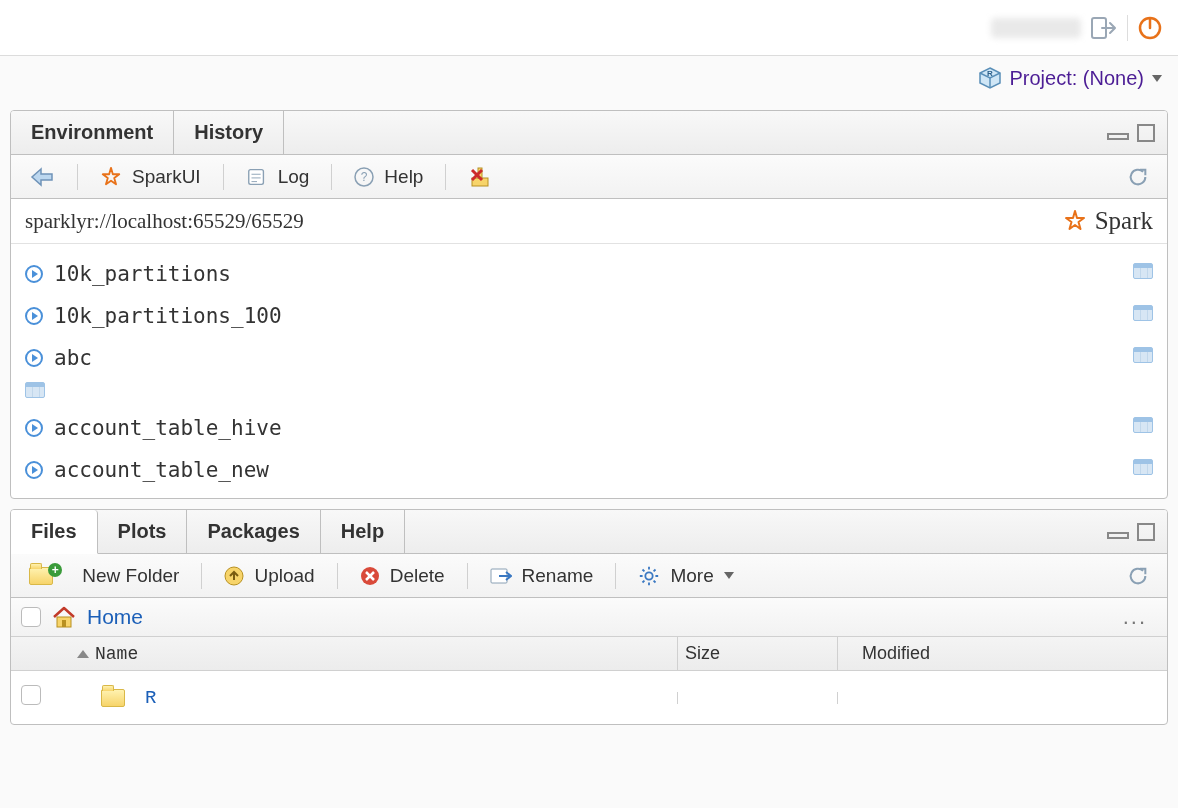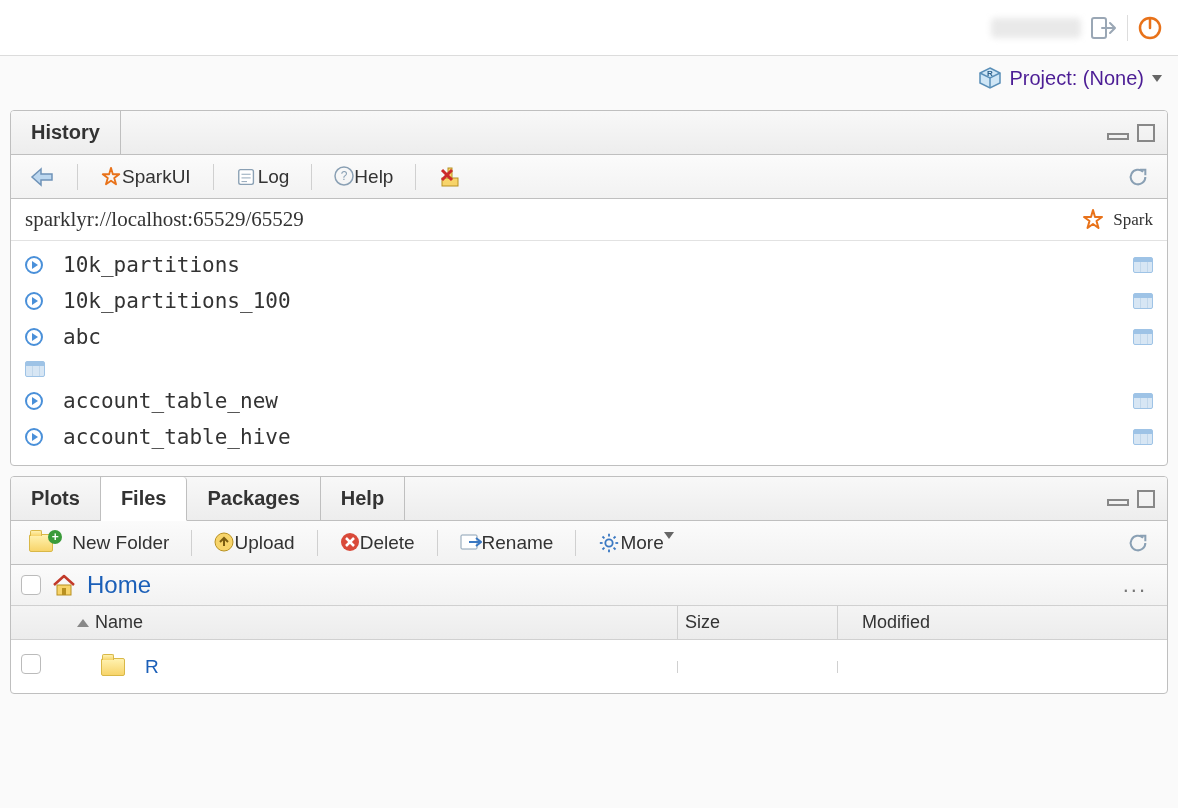--- a/index.html
+++ b/index.html
@@ -91,47 +91,48 @@
     display: flex;
     align-items: center;
     height: 44px;
     padding: 0 8px;
     gap: 6px;
     background: linear-gradient(#fbfbfb, #f2f2f2);
     border-bottom: 1px solid #bfbfbf;
   }
   .tbtn {
     display: inline-flex;
-    gap: 0;
+    align-items: center;
+    gap: 10px;
     padding: 4px 10px;
     font-size: 19px;
     color: #333;
     cursor: pointer;
     border-radius: 3px;
   }
   .tsep { width:1px; height:26px; background:#d0d0d0; margin:0 6px; }
 
   
   .conn-url-row {
     display: flex; align-items: center; justify-content: space-between;
     padding: 8px 14px;
     font-size: 21px;
     border-bottom: 1px solid #e2e2e2;
     font-family: Liberation Serif, serif;
   }
-  .spark-brand { display:flex; align-items:center; gap:8px; font-size:17px; color:#333; }
+  .spark-brand { display:flex; align-items:center; gap:8px; font-size:25px; color:#333; }
 
   
   .tables { padding: 6px 0 10px 0; }
   .table-row {
     display: flex; align-items: center; justify-content: space-between;
     padding: 6px 14px;
     font-size: 21px;
   }
-  .table-name { display:flex; align-items:center; gap:20px; font-family: Menlo, Consolas, monospace; }
+  .table-name { display:flex; align-items:center; gap:11px; font-family: Menlo, Consolas, monospace; margin-top: 6px; }
   .play-circ {
     width: 18px; height: 18px; border-radius: 50%;
     border: 2px solid #4a90d9;
     display:inline-flex; align-items:center; justify-content:center;
     flex-shrink:0;
   }
   .play-circ::after {
     content:""; display:block; width:0;height:0;
     border-left:6px solid #4a90d9; border-top:4px solid transparent; border-bottom:4px solid transparent;
     margin-left:2px;
@@ -159,21 +160,21 @@
   .ellips { margin-left:auto; padding:0 10px; color:#777; font-size:22px; letter-spacing:2px;}
 
   .file-header {
     display:flex; align-items:center;
     background: linear-gradient(#f4f4f4,#ececec);
     border-bottom:1px solid #d0d0d0;
     font-size:18px;
     color:#333;
   }
   .col-check { width:56px; padding:6px 10px; }
-  .col-name { flex:1; padding:6px 10px; display:flex; align-items:center; gap:6px;}
+  .col-name { flex:1; padding:6px 10px; display:flex; align-items:center; gap:6px;font-family:Liberation Mono, monospace;}
   .col-size { width:160px; padding:6px 7px; border-left:1px solid #d0d0d0;}
   .col-mod  { width:330px; padding:6px 24px; border-left:1px solid #d0d0d0;}
   .sort-tri {
     width:0;height:0;border-left:6px solid transparent;border-right:6px solid transparent;border-bottom:8px solid #888; display:inline-block;
   }
   .file-row {
     display:flex; align-items:center;
     padding:8px 0;
     font-size:19px;
   }
@@ -222,20 +223,21 @@
       <line x1="12" y1="12" x2="12" y2="22" stroke="#5a8fb8" stroke-width="1.5"></line>
       <text x="12" y="10" text-anchor="middle" font-size="8" fill="#2a5f8a" font-weight="bold">R</text>
     </svg>
   </span>
   <span class="project-label">Project: (None)</span>
   <span class="caret-down"></span>
 </div>
 
 <div class="panel">
   <div class="tab-row">
+    <div class="tab bold">Environment</div>
     <div class="tab bold">History</div>
     <div class="flex-spacer"></div>
     <div class="window-ctrls">
       <span>
         <svg width="22" height="14">
             <rect x="1" y="8" width="20" height="5" fill="none" stroke="#888" stroke-width="2"></rect>
           </svg>
       </span>
       <span>
         <svg width="18" height="18">
@@ -337,38 +339,38 @@
           <span>abc</span>
         </span>
         <span class="grid-icon"></span>
       </div>
       <div class="table-row">
         <span class="grid-icon"></span>
       </div>
       <div class="table-row">
         <span class="table-name">
           <span class="play-circ"></span>
+          <span>account_table_hive</span>
+        </span>
+        <span class="grid-icon"></span>
+      </div>
+      <div class="table-row">
+        <span class="table-name">
+          <span class="play-circ"></span>
           <span>account_table_new</span>
         </span>
         <span class="grid-icon"></span>
       </div>
-      <div class="table-row">
-        <span class="table-name">
-          <span class="play-circ"></span>
-          <span>account_table_hive</span>
-        </span>
-        <span class="grid-icon"></span>
-      </div>
     </div>
 </div>
 
 <div class="panel">
   <div class="tab-row">
+    <div class="tab bold active">Files</div>
     <div class="tab bold">Plots</div>
-    <div class="tab bold active">Files</div>
     <div class="tab bold">Packages</div>
     <div class="tab bold">Help</div>
     <div class="flex-spacer"></div>
     <div class="window-ctrls">
       <span>
         <svg width="22" height="14">
             <rect x="1" y="8" width="20" height="5" fill="none" stroke="#888" stroke-width="2"></rect>
           </svg>
       </span>
       <span>
@@ -451,21 +453,21 @@
 
   <div class="breadcrumb-row">
     <span class="checkbox"></span>
     <span>
       <svg width="26" height="24" viewBox="0 0 26 24">
         <path d="M3 12 L13 3 L23 12" fill="none" stroke="#c23a2a" stroke-width="2.5" stroke-linejoin="round"></path>
         <rect x="6" y="12" width="14" height="10" fill="#f7d46a" stroke="#b89020"></rect>
         <rect x="11" y="15" width="4" height="7" fill="#b89020"></rect>
       </svg>
     </span>
-    <span class="link" style="font-size:24px;">Home</span>
+    <span class="link" style="font-size:21px;">Home</span>
     <span class="ellips">...</span>
   </div>
 
   <div class="file-header">
     <div class="col-check"></div>
     <div class="col-name">
       <span class="sort-tri"></span>
       <span>Name</span>
     </div>
     <div class="col-size">

